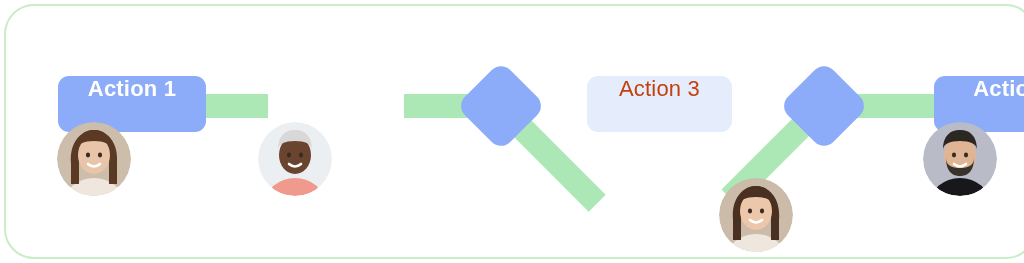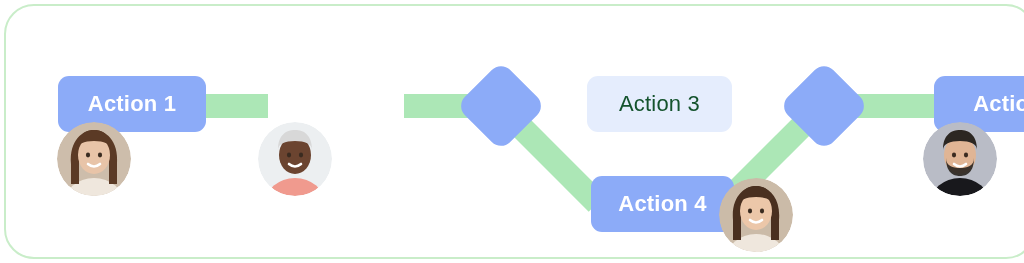--- a/index.html
+++ b/index.html
@@ -53,21 +53,21 @@
     border-radius: 13px;
     transform: rotate(45deg);
     z-index: 2;
   }
 
   
   .node {
     position: absolute;
     box-sizing: border-box;
     display: flex;
-    align-items: center;
+    align-items: flex-start;
     justify-content: center;
     height: 56px;
     border-radius: 11px;
     z-index: 3;
     white-space: nowrap;
   }
   .node.primary {
     background: #8cabf8;
     color: #ffffff;
     font-weight: bold;
@@ -104,25 +104,22 @@
     <div class="connector diag" id="c2" style="background: rgb(172, 231, 182); height: 24px; width: 112px; left: 512px; top: 118px; transform: rotate(45deg); margin-top: -12px;"></div>
     <div class="connector diag" id="c3" style="background: rgb(172, 231, 182); height: 24px; width: 120px; left: 724px; top: 192px; transform: rotate(-45deg); margin-top: -12px;"></div>
     <div class="connector" id="c4" style="background: rgb(172, 231, 182); height: 24px; width: 94px; left: 840px; top: 88px;"></div>
 
     <div class="diamond" id="d0" style="background: rgb(140, 171, 248); left: 463px; top: 68px;"></div>
     <div class="diamond" id="d1" style="background: rgb(140, 171, 248); left: 786px; top: 68px;"></div>
 
     <div class="node primary" id="n0" style="left: 52px; top: 70px; width: 148px; background: rgb(140, 171, 248); color: rgb(255, 255, 255);">
       <span>Action 1</span>
     </div>
-    <div class="node muted" id="n2" style="left: 581px; top: 70px; width: 145px; background: rgb(229, 237, 253); color: #14532d;">
+    <div class="node muted" id="n2" style="left: 581px; top: 70px; width: 145px; background: rgb(229, 237, 253); color: #c2410c;">
       <span>Action 3</span>
-    </div>
-    <div class="node primary" id="n3" style="left: 585px; top: 170px; width: 143px; background: rgb(140, 171, 248); color: rgb(255, 255, 255);">
-      <span>Action 4</span>
     </div>
     <div class="node primary" id="n4" style="left: 928px; top: 70px; width: 148px; background: rgb(140, 171, 248); color: rgb(255, 255, 255);">
       <span>Action</span>
     </div>
 
     <div class="avatar" id="a0" style="left: 51px; top: 116px;">
   <svg viewBox="0 0 74 74" xmlns="http://www.w3.org/2000/svg">
     <defs>
             <clipPath id="clip-avatar-1">
               <circle cx="37" cy="37" r="37"></circle>

